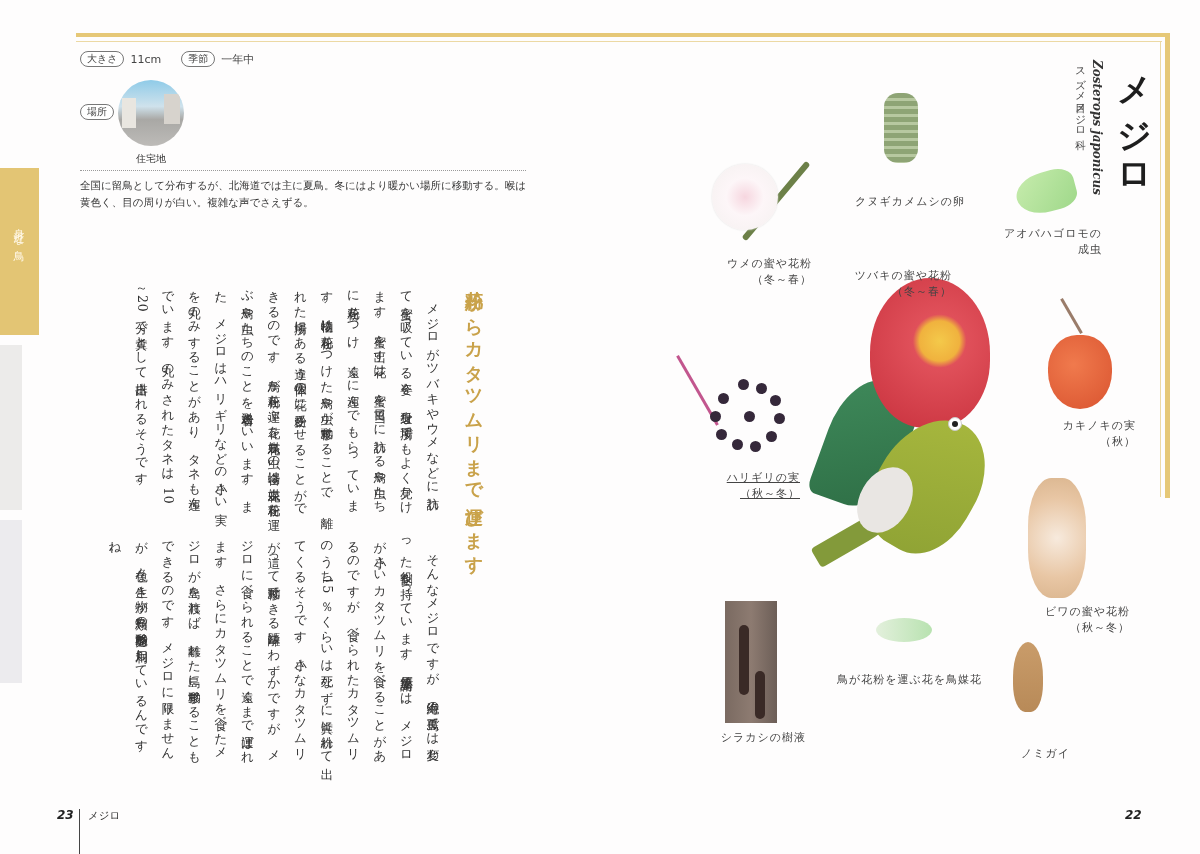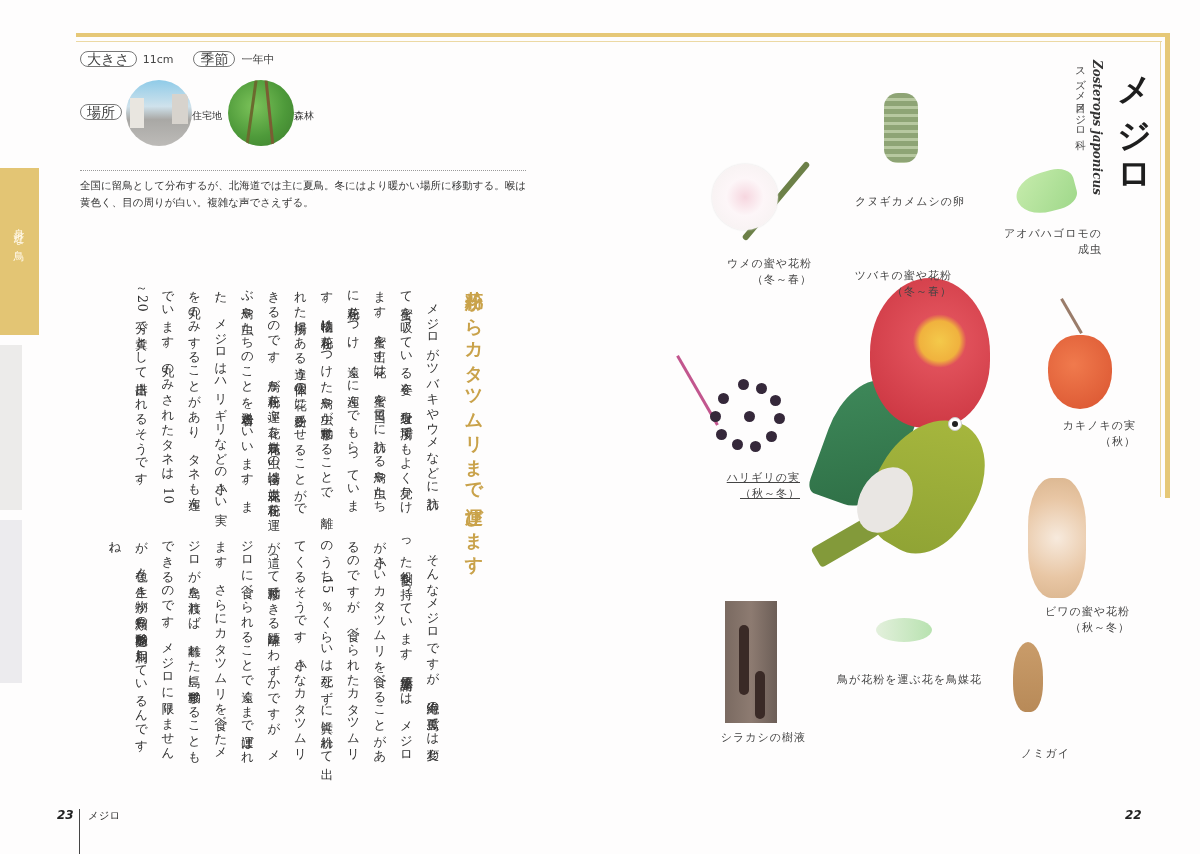--- a/index.html
+++ b/index.html
@@ -21,27 +21,27 @@
   .tab-active .tab-label {
     position: absolute; left: 10px; top: 52px;
     writing-mode: vertical-rl; color: #fff8e8; font-size: 11px; letter-spacing: 3px;
   }
   .tab-2 { left: 0; top: 345px; width: 22px; height: 165px; background: #ecebea; }
   .tab-3 { left: 0; top: 520px; width: 22px; height: 163px; background: #ecebee; }
 
   
   .pill {
     display: inline-block; border: 1px solid #777; border-radius: 10px;
-    font-size: 14px; padding: 0 6px; line-height: 14px; color: #444; background: #fff;
+    font-size: 10px; padding: 0 6px; line-height: 14px; color: #444; background: #fff;
   }
   .info-row { left: 80px; top: 51px; display: flex; align-items: center; gap: 6px; font-size: 11px; color: #444; }
   .info-row .val { margin-right: 14px; }
   .place-row { left: 80px; top: 80px; display: flex; align-items: flex-start; }
   .place-row .pill { margin-top: 24px; margin-right: 4px; }
-  .habitat { display: flex; align-items: center; margin-right: 6px; }
+  .habitat { display: flex; flex-direction: column; align-items: center; margin-right: 6px; }
   .circle { width: 66px; height: 66px; border-radius: 50%; overflow: hidden; position: relative; }
   .circle-res { background: linear-gradient(180deg, #8fcbe8 0%, #cfe2ec 40%, #a9a8a5 60%, #bdbbb8 100%); }
   .circle-res::before { content:""; position:absolute; left:4px; top:18px; width:14px; height:30px; background:#e9e6e0; }
   .circle-res::after { content:""; position:absolute; right:4px; top:14px; width:16px; height:30px; background:#d7d3cd; }
   .circle-for { background: radial-gradient(circle at 40% 40%, #7cc35a 0%, #4e9a3a 55%, #3b7c2c 100%); }
   .circle-for::before { content:""; position:absolute; left:22px; top:0; width:3px; height:66px; background:#6b6a2e; transform: rotate(8deg); }
   .circle-for::after { content:""; position:absolute; left:40px; top:0; width:3px; height:66px; background:#7a5d33; transform: rotate(-6deg); }
   .habitat-label { font-size: 10px; color: #333; margin-top: 6px; }
 
   .dotted { left: 80px; top: 170px; width: 446px; border-top: 1px dotted #9a9a9a; }
@@ -143,24 +143,20 @@
   <span class="val">11cm</span>
   <span class="pill">季節</span>
   <span class="val">一年中</span>
 </div>
 <div class="abs place-row">
   <span class="pill">場所</span>
   <div class="habitat">
     <div class="circle circle-res"></div>
     <span class="habitat-label">住宅地</span>
   </div>
-  <div class="habitat">
-    <div class="circle circle-for"></div>
-    <span class="habitat-label">森林</span>
-  </div>
 </div>
 <div class="abs dotted"></div>
 <div class="abs summary">全国に留鳥として分布するが、北海道では主に夏鳥。冬にはより暖かい場所に移動する。喉は黄色く、目の周りが白い。複雑な声でさえずる。</div>
 
 <div class="abs heading-v">花粉からカタツムリまで運びます</div>
 <div class="abs vcol vcol-1">メジロがツバキやウメなどに訪れて蜜を吸っている姿を、身近な場所でもよく見かけます。蜜を出す花は、蜜を目当てに訪れる鳥や虫たちに花粉をつけ、遠くに運んでもらっています。植物は花粉をつけた鳥や虫が移動することで、離れた場所にある違う個体の花に受粉させることができるのです。鳥が花粉を運ぶ花を鳥媒花、虫の場合は虫媒花、花粉を運ぶ鳥や虫たちのことを送粉者といいます。また、メジロはハリギリなどの小さい実を丸のみすることがあり、タネも運んでいます。丸のみされたタネは、10～20分で糞として排出されるそうです。</div>
 <div class="abs vcol vcol-2">そんなメジロですが、絶海の孤島では変わった役割を持っています。小笠原諸島では、メジロが小さいカタツムリを食べることがあるのですが、食べられたカタツムリのうち15％くらいは死なずに糞に紛れて出てくるそうです。小さなカタツムリが這って移動できる距離はわずかですが、メジロに食べられることで遠くまで運ばれます。さらにカタツムリを食べたメジロが島を渡れば、離れた島に移動することもできるのです。メジロに限りませんが、色々な生き物が鳥類の移動能力を利用しているんですね。</div>
 
 <div class="abs title-v">メジロ</div>
 <div class="abs sci-v">Zosterops japonicus</div>

